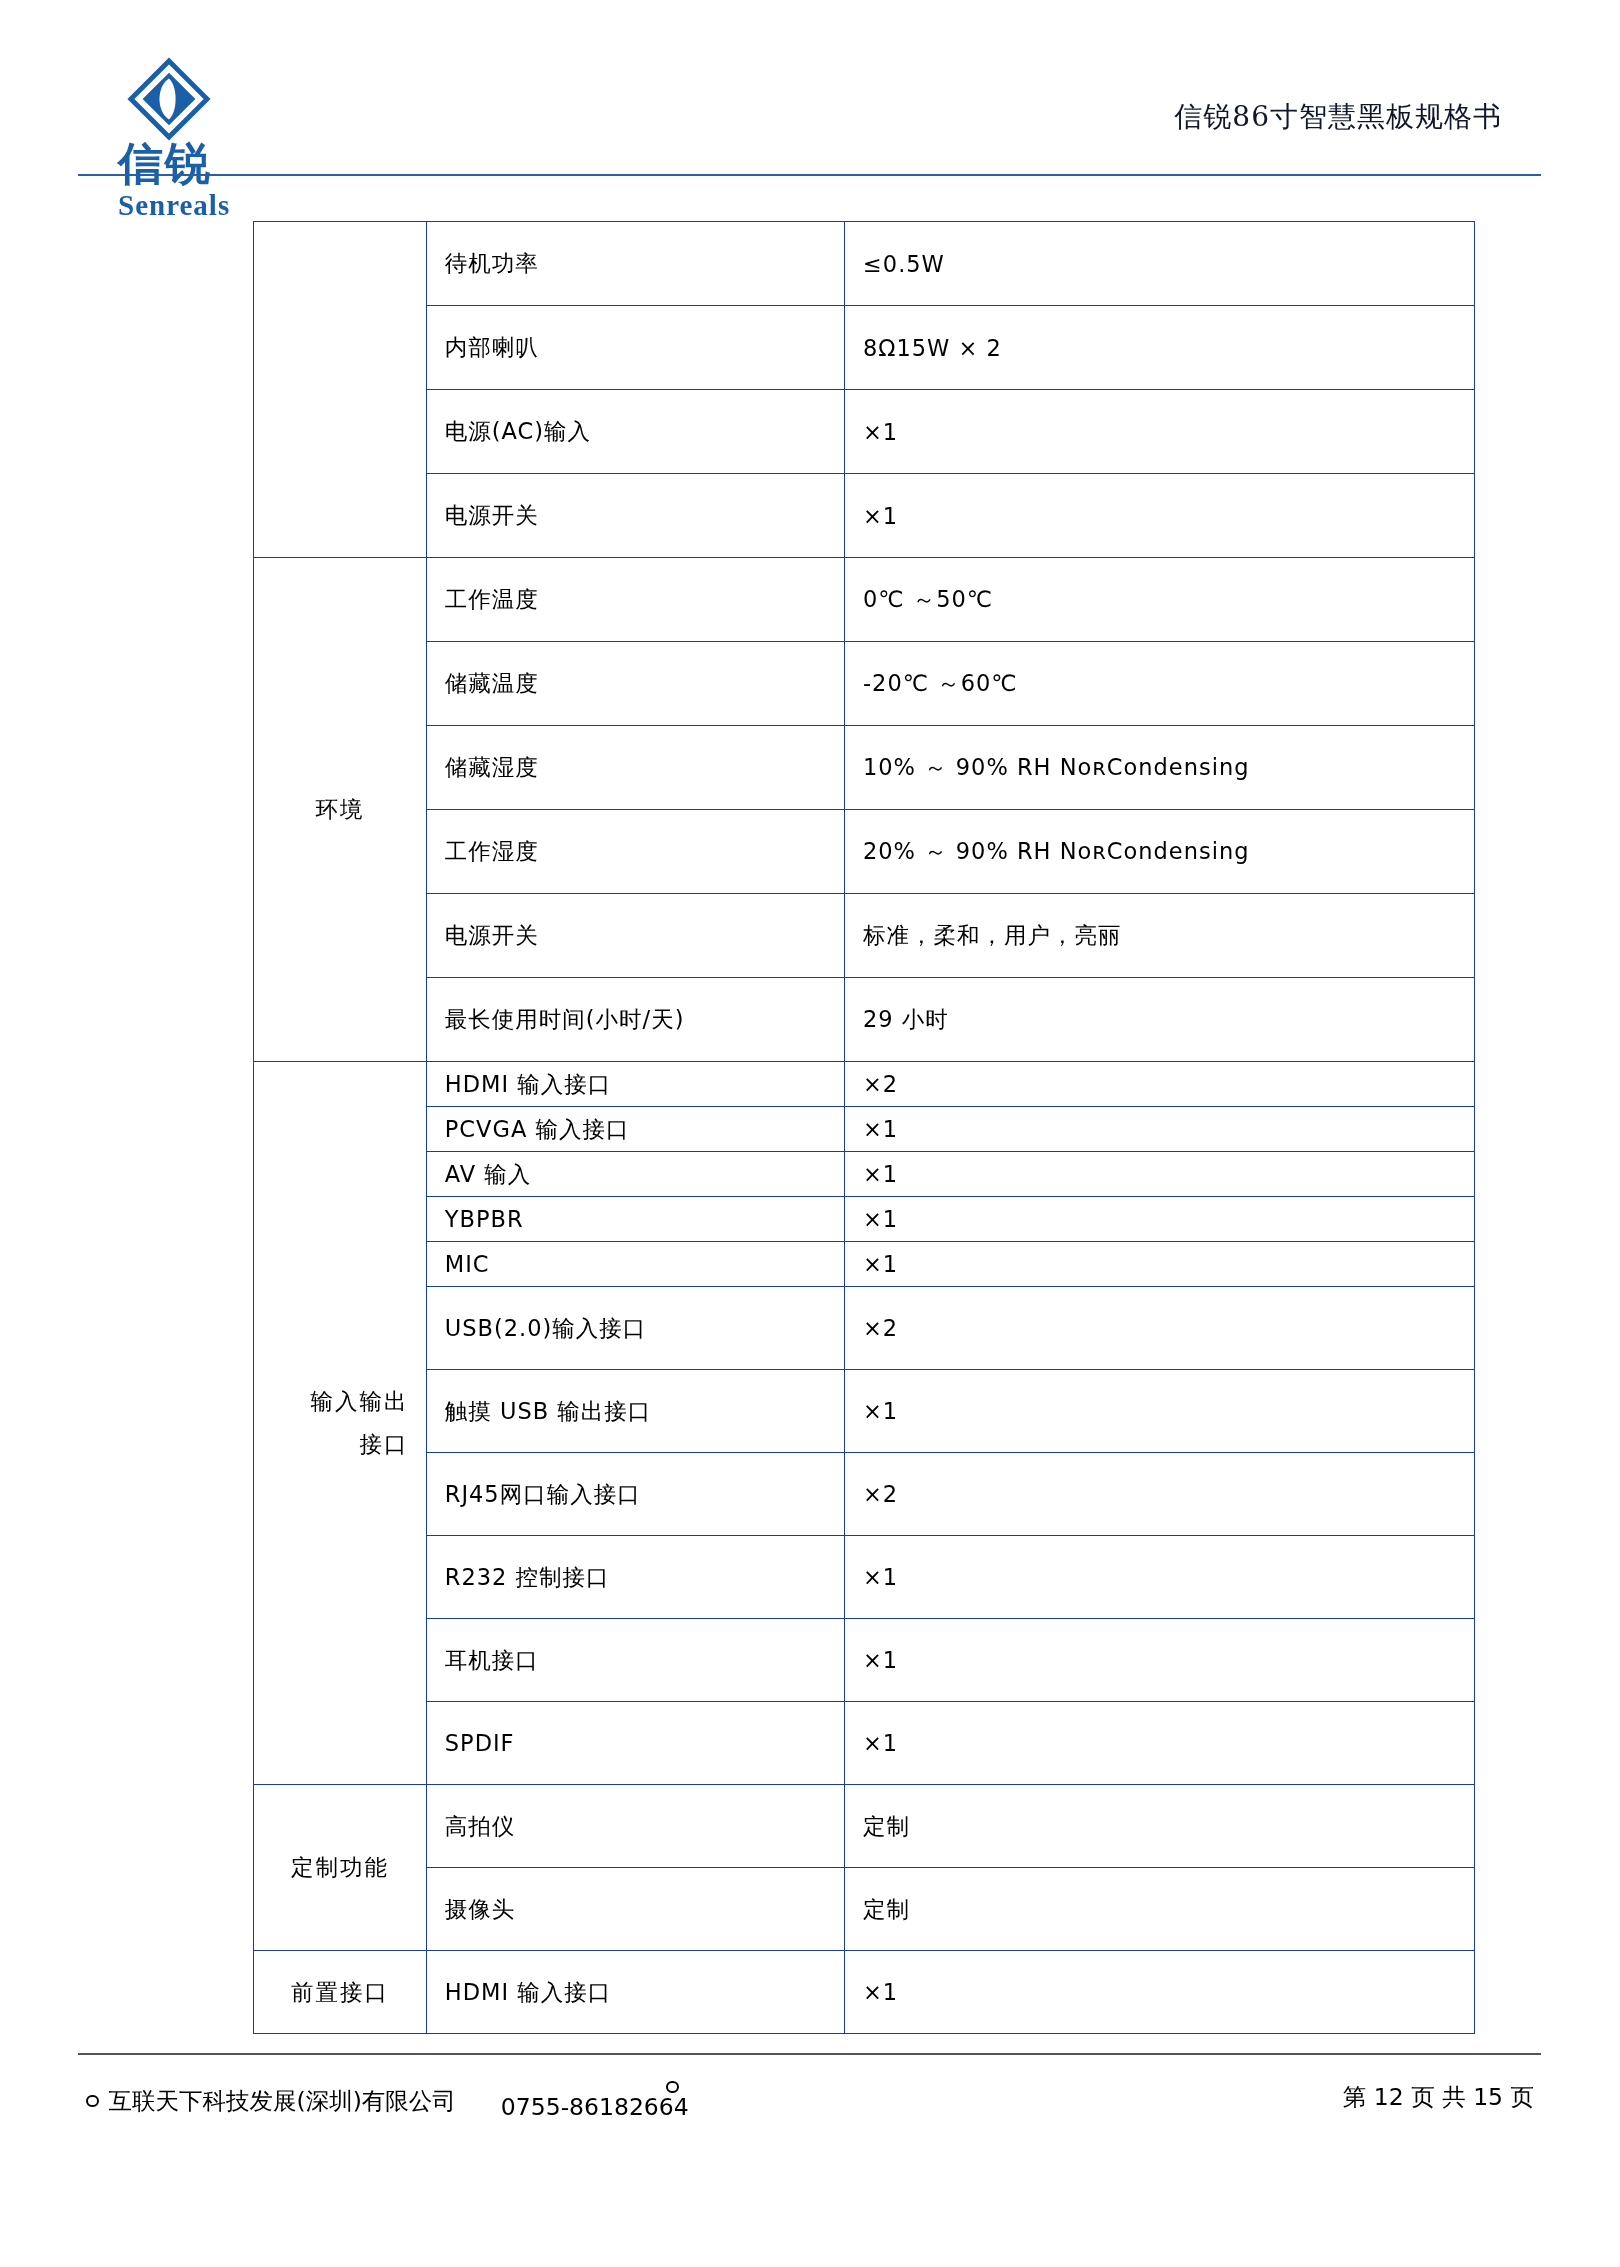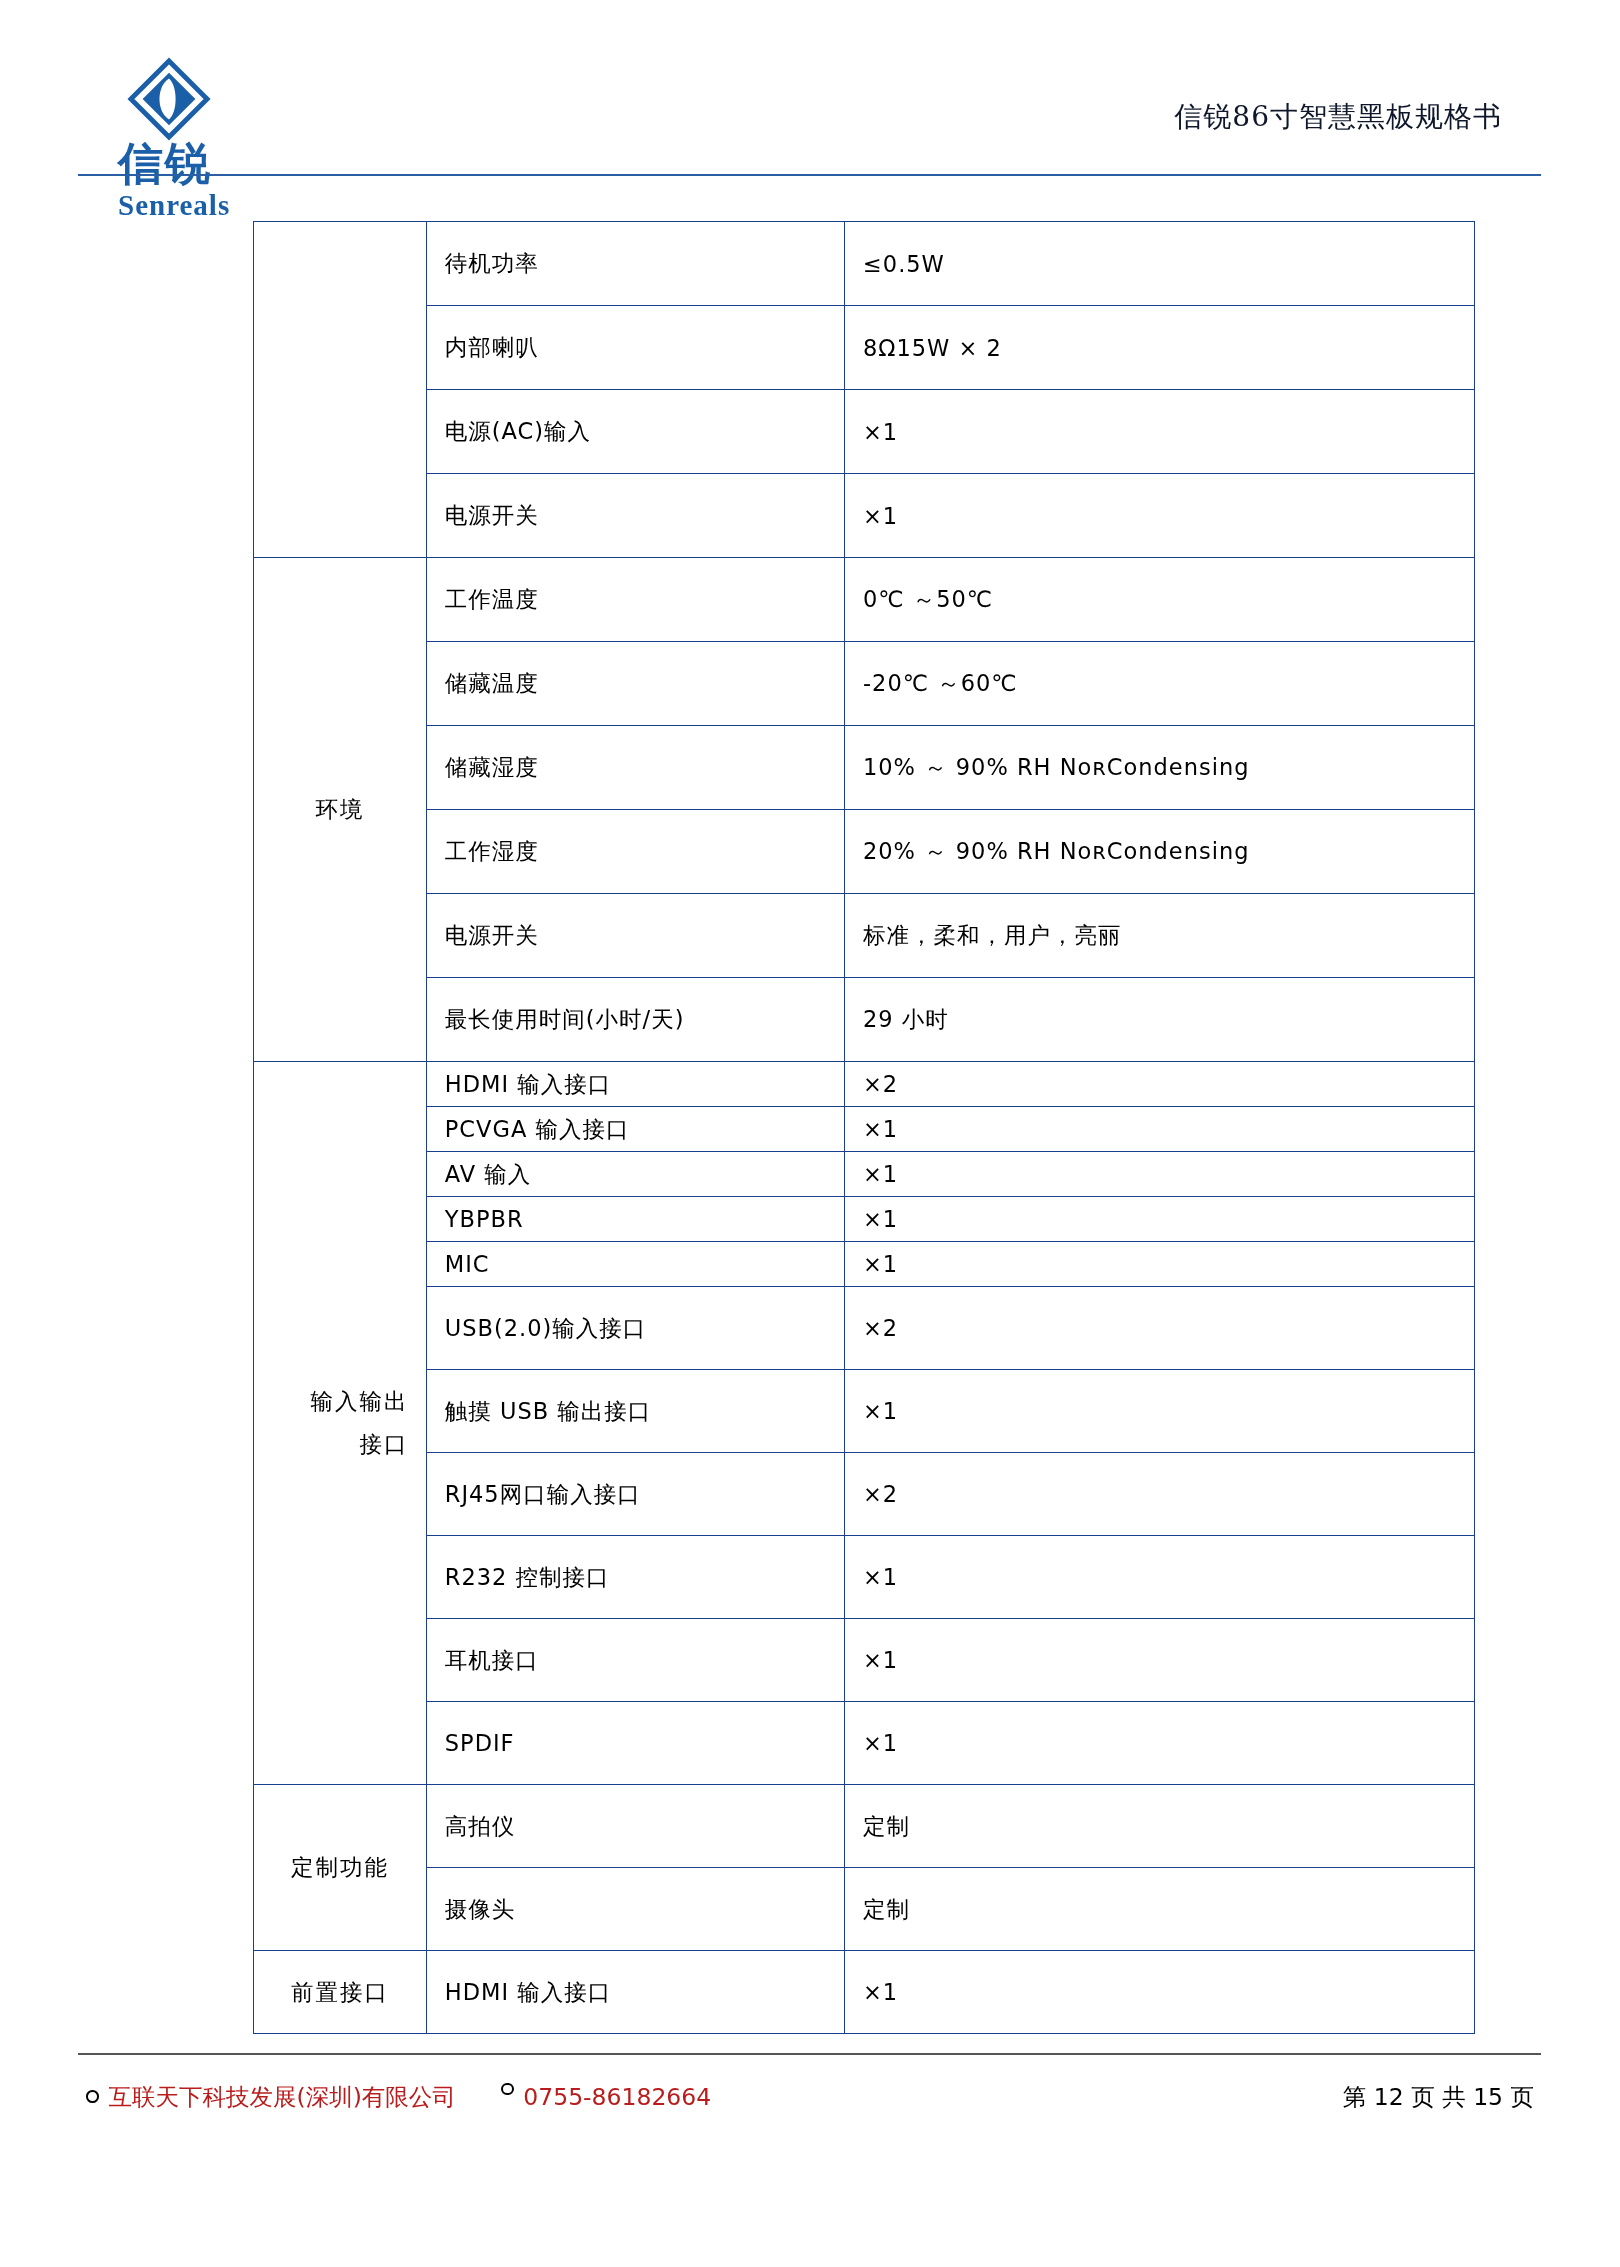--- a/index.html
+++ b/index.html
@@ -143,37 +143,38 @@
     left: 0;
     width: 1620px;
     height: 59px;
   }
   .footer-left {
     position: absolute;
     left: 86px;
     top: 7.8px;
     font-size: 23.5px;
     font-family: "DejaVu Sans", sans-serif;
-    color: #b91c1c;
+    color: #000000;
     display: flex;
     align-items: center;
   }
   .bullet {
     display: inline-block;
     width: 12.7px;
     height: 12.7px;
     border: 2px solid #000;
     border-radius: 50%;
     margin-right: 9.8px;
     box-sizing: border-box;
   }
   .footer-phone {
     margin-left: 45px;
     display: flex;
-    align-items: flex-start;
+    align-items: flex-end;
+    flex-direction: column;
   }
   .footer-right {
     position: absolute;
     right: 86px;
     top: 7.8px;
     font-size: 23.5px;
     font-family: "DejaVu Sans", sans-serif;
     color: #000;
   }
 </style>

